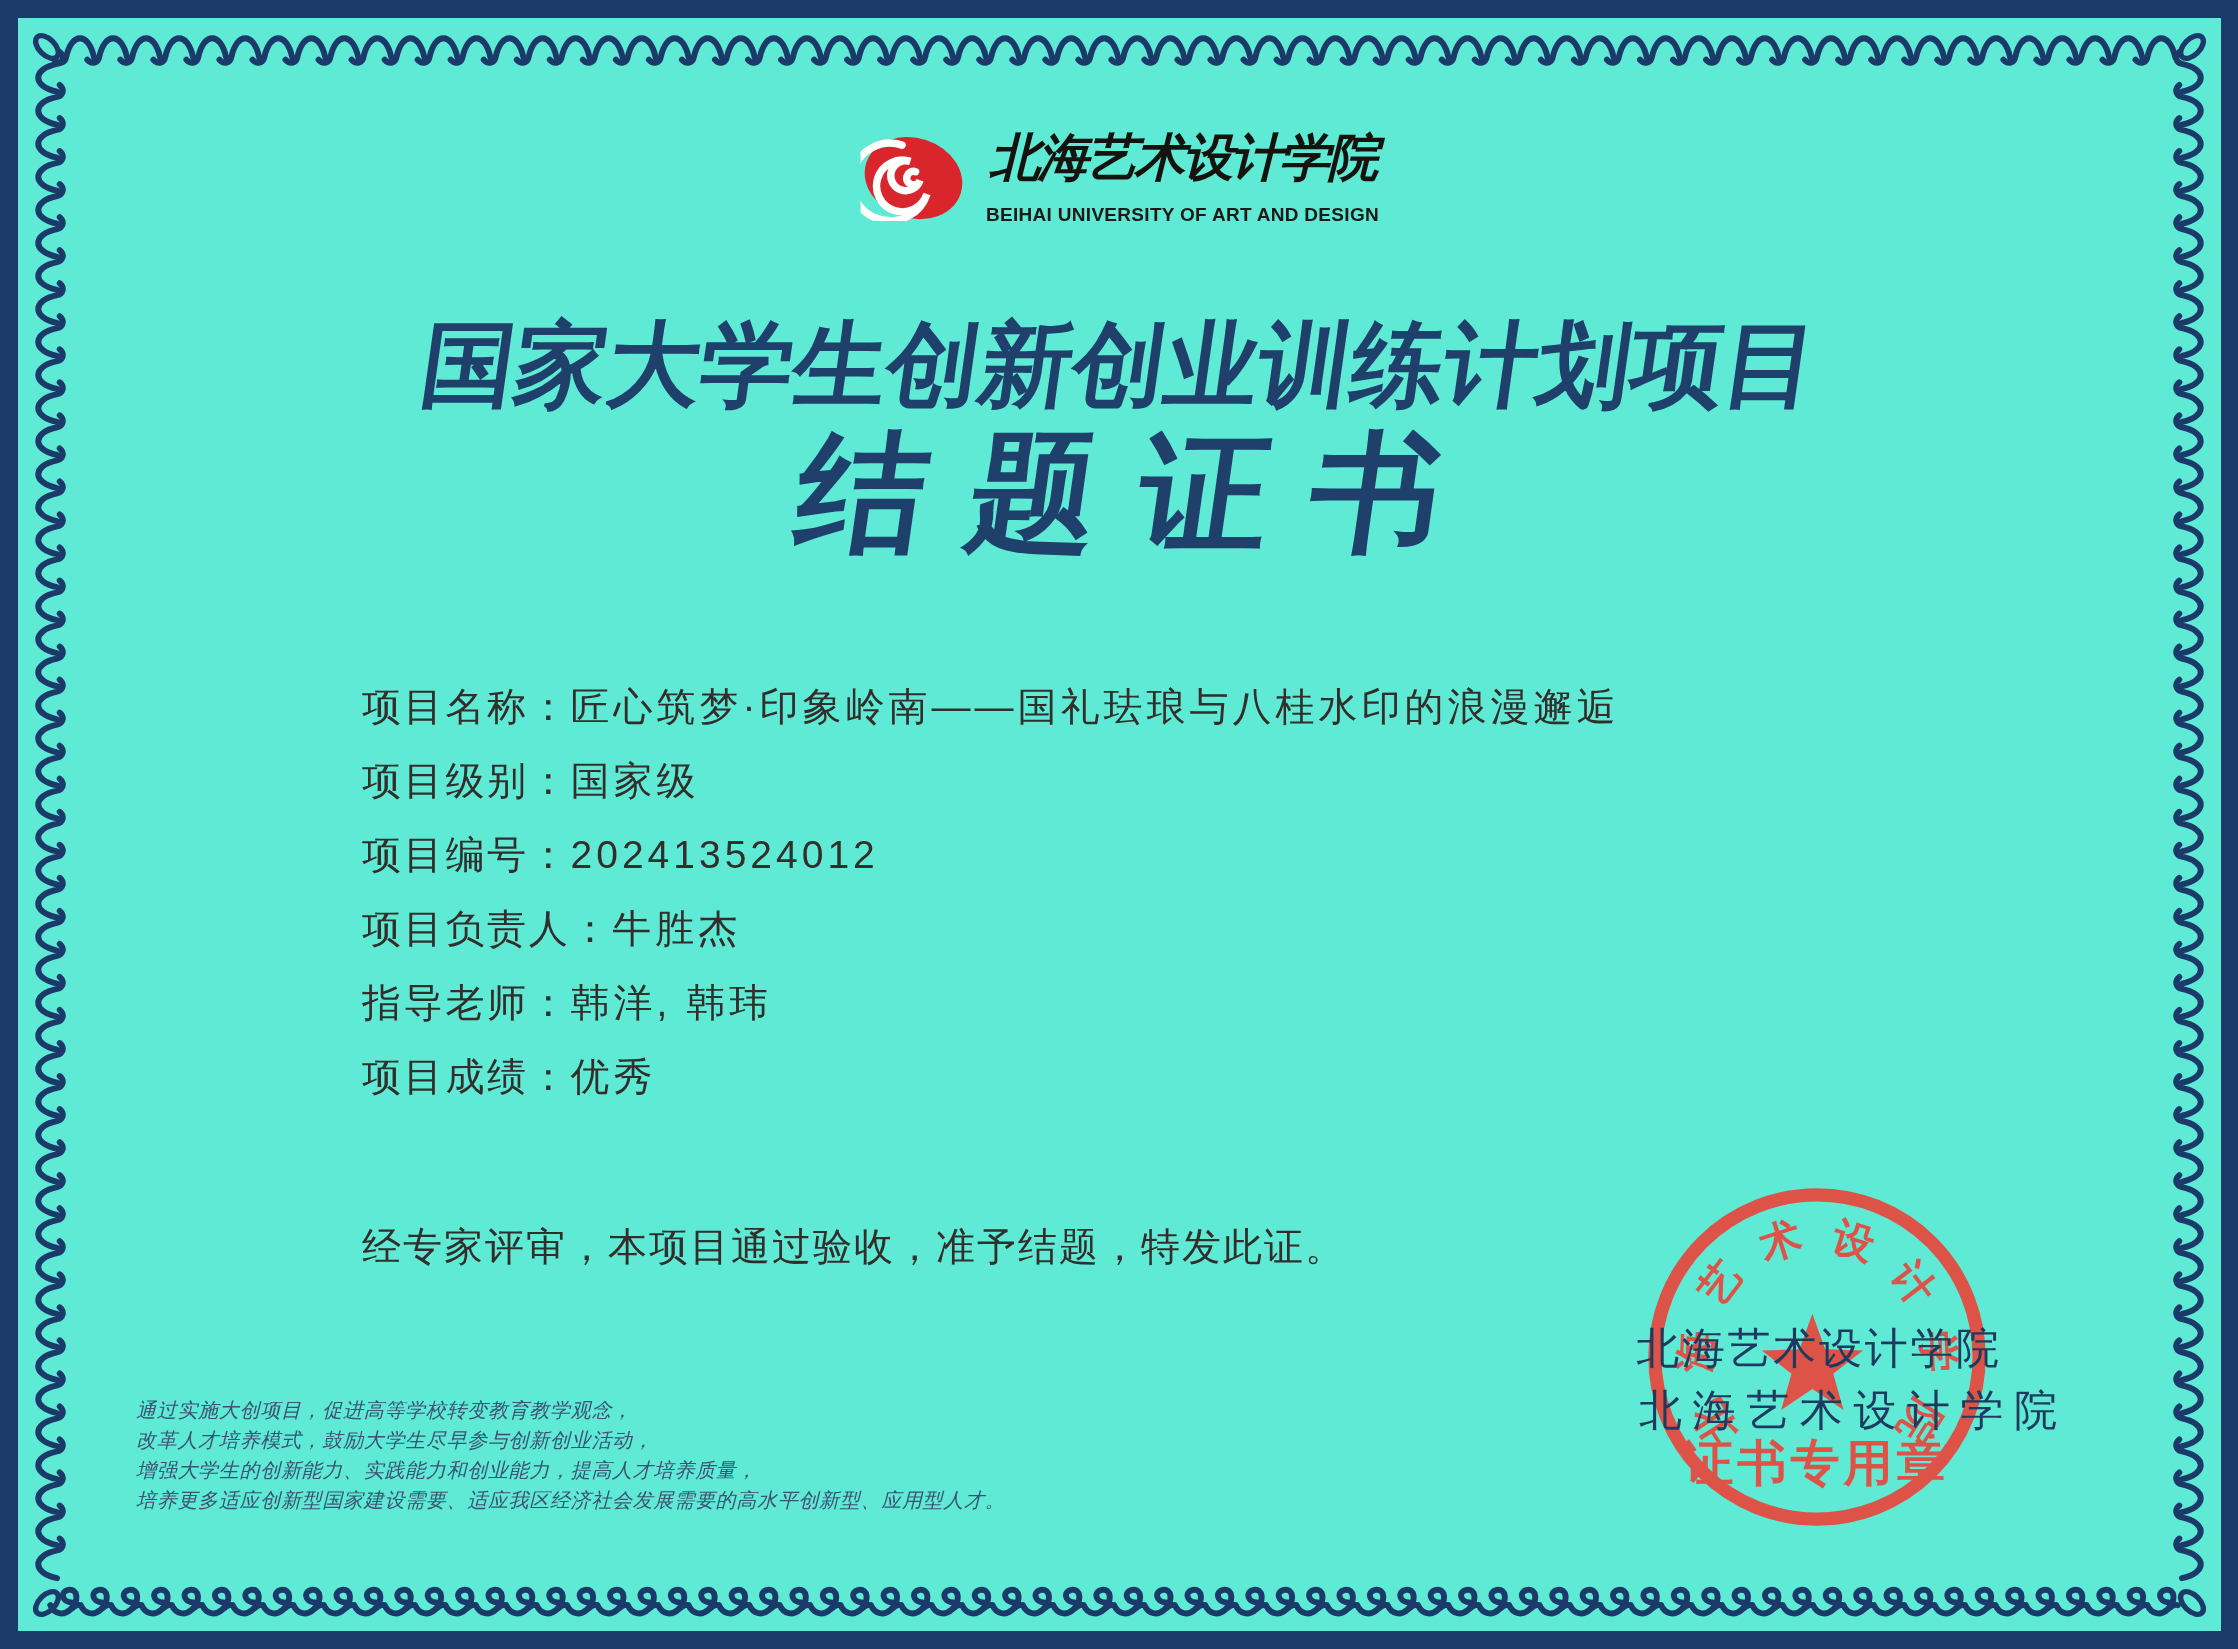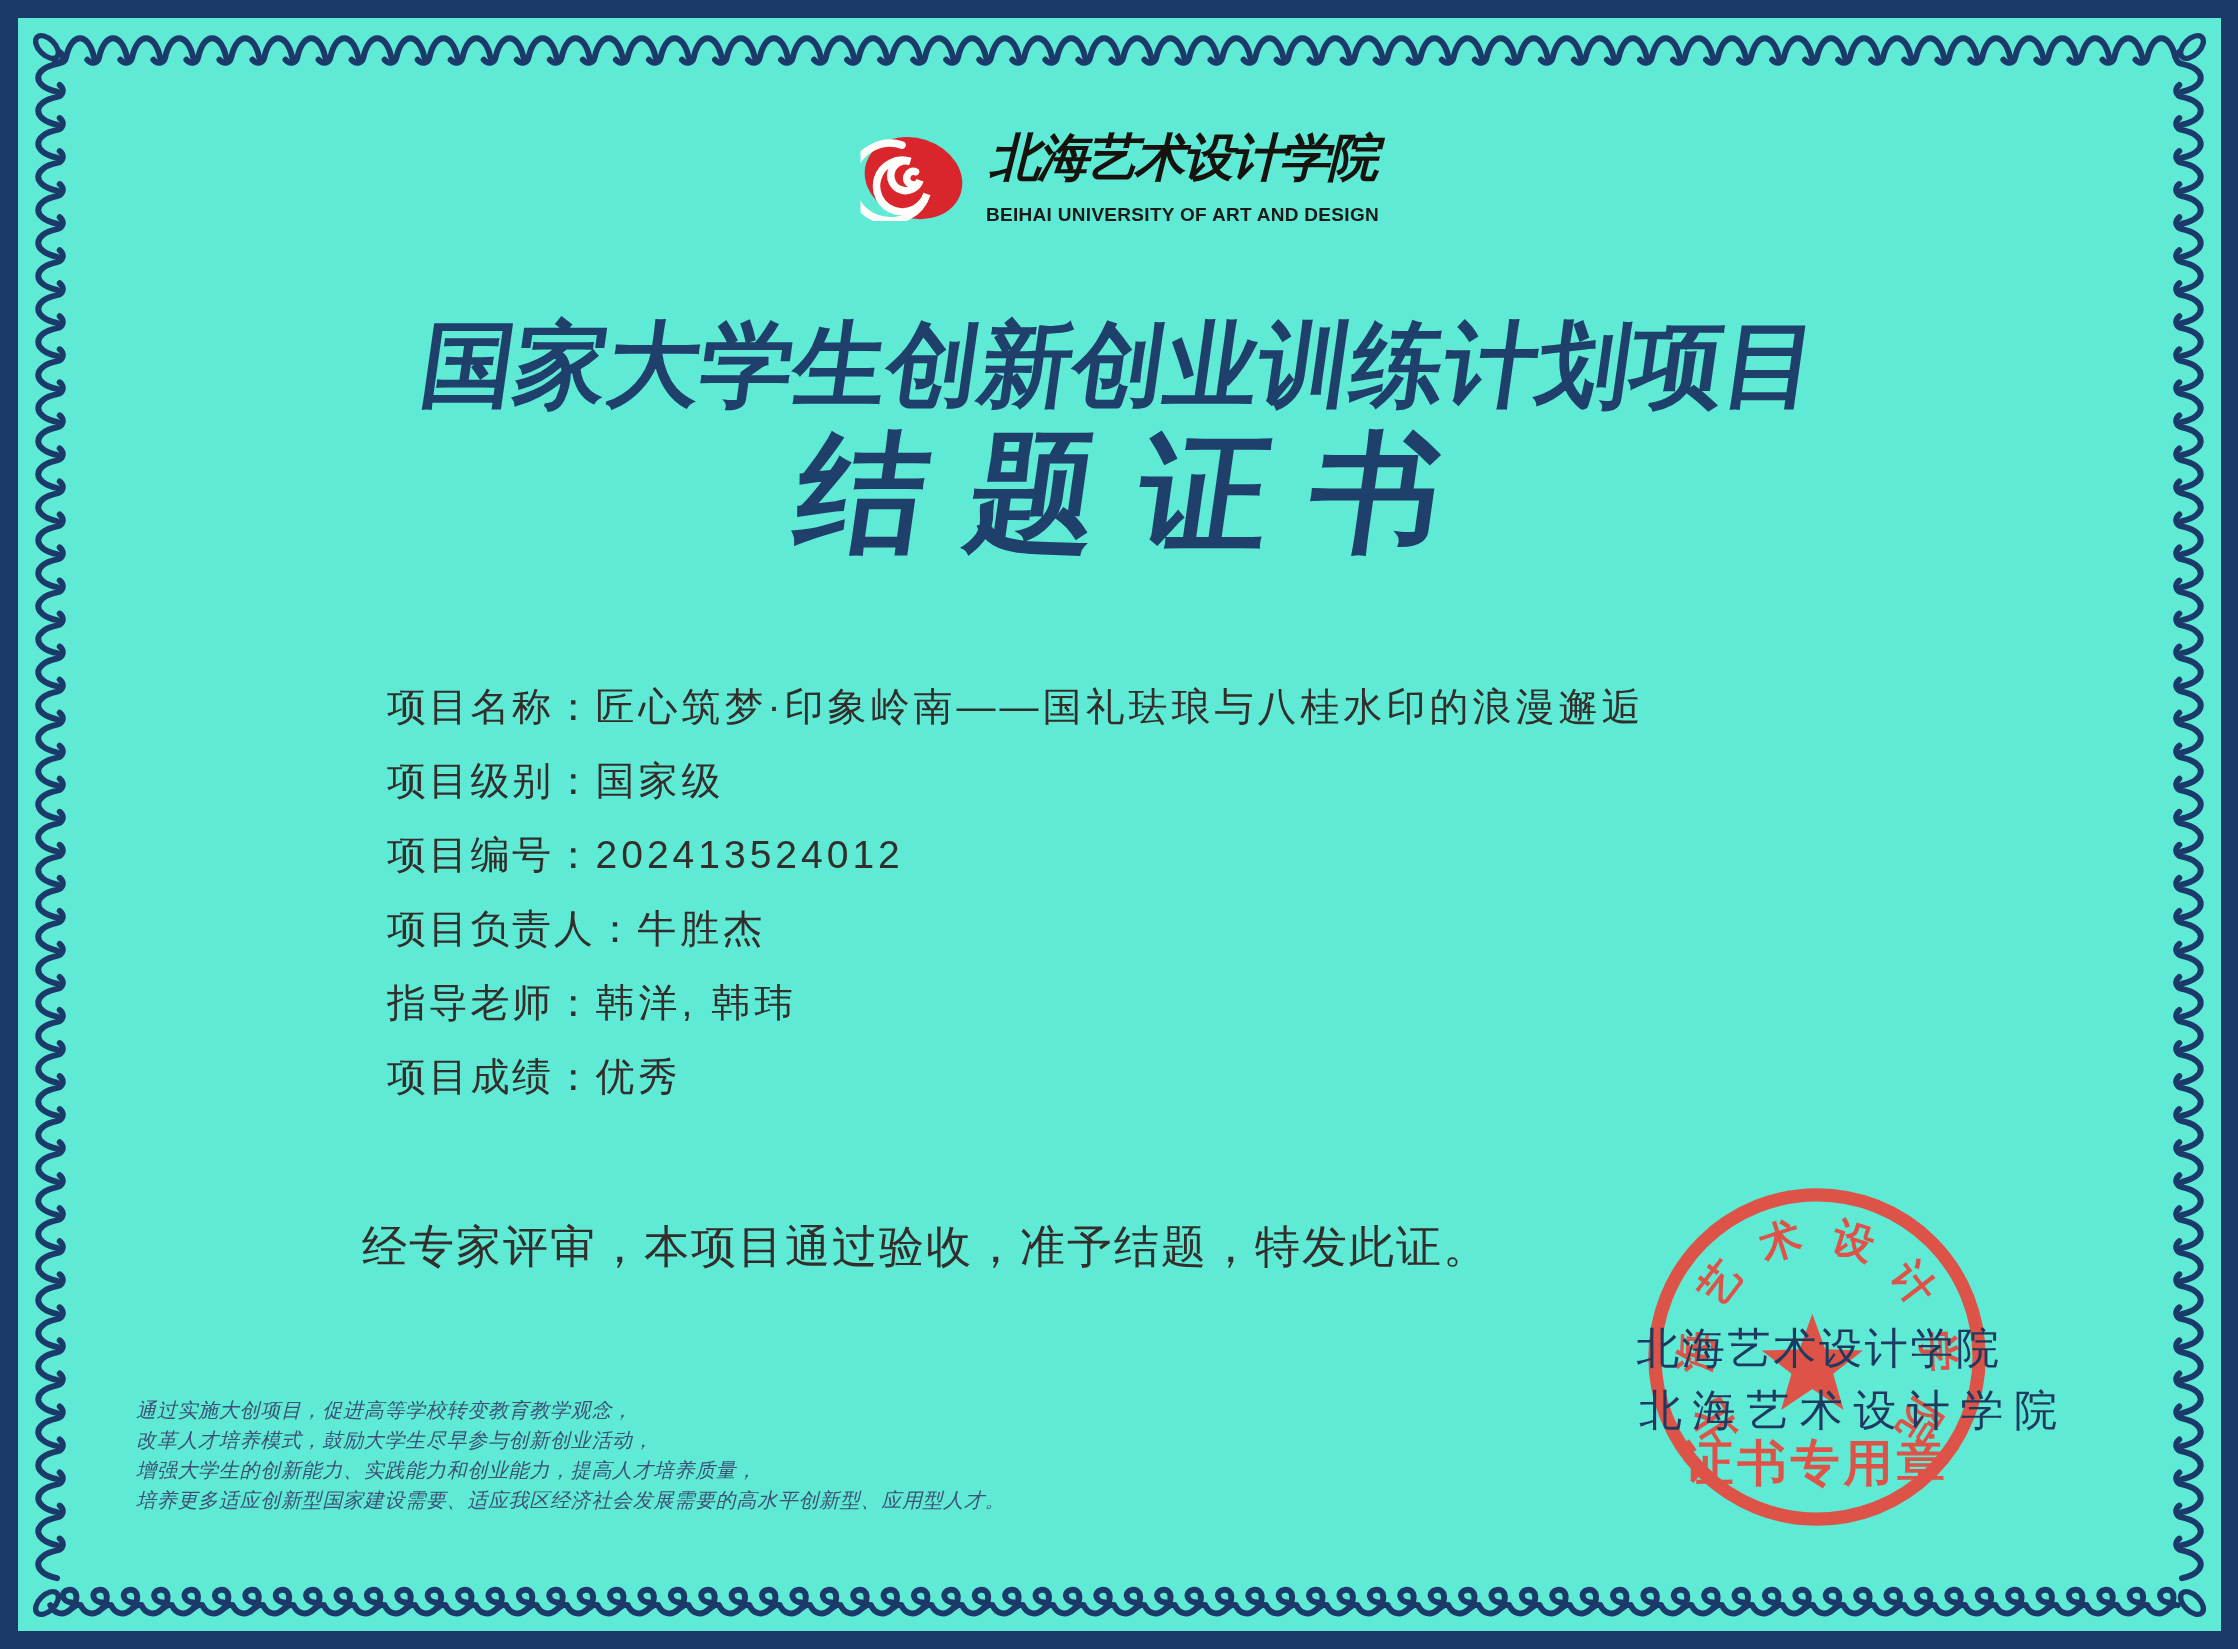--- a/index.html
+++ b/index.html
@@ -43,24 +43,24 @@
     font-size:93px;letter-spacing:0;line-height:1.12;transform:skewX(-8deg);white-space:nowrap;
   }
   .title-2{
     display:inline-block;font-family:"Liberation Serif", serif;font-weight:bold;
     font-size:130px;letter-spacing:41px;padding-left:41px;line-height:1.0;
     transform:skewX(-8deg);margin-top:10.6px;white-space:nowrap;
   }
   
   .fields{position:absolute;left:362px;top:670px;color:#332e2b;}
   .frow{height:74px;line-height:74px;font-size:39px;letter-spacing:4px;white-space:nowrap;}
-  .frow .lbl{letter-spacing:2.7px;margin-left:25px;}
+  .frow .lbl{letter-spacing:2.7px;}
   .statement{
     position:absolute;left:362px;top:1210px;height:74px;line-height:74px;
-    font-size:45px;letter-spacing:2px;color:#332e2b;white-space:nowrap;
+    font-size:39px;letter-spacing:2px;color:#332e2b;white-space:nowrap;
   }
   
   .footnote{
     position:absolute;left:136px;top:1395px;
     font-family:"Liberation Serif", serif;font-style:italic;
     font-size:20px;line-height:30px;letter-spacing:0.7px;color:#3e5174;
   }
   
   .seal{position:absolute;left:1631px;top:1171px;width:372px;height:372px;opacity:.93;}
   .seal .ring{fill:none;stroke:#e8483e;stroke-width:20px;}

